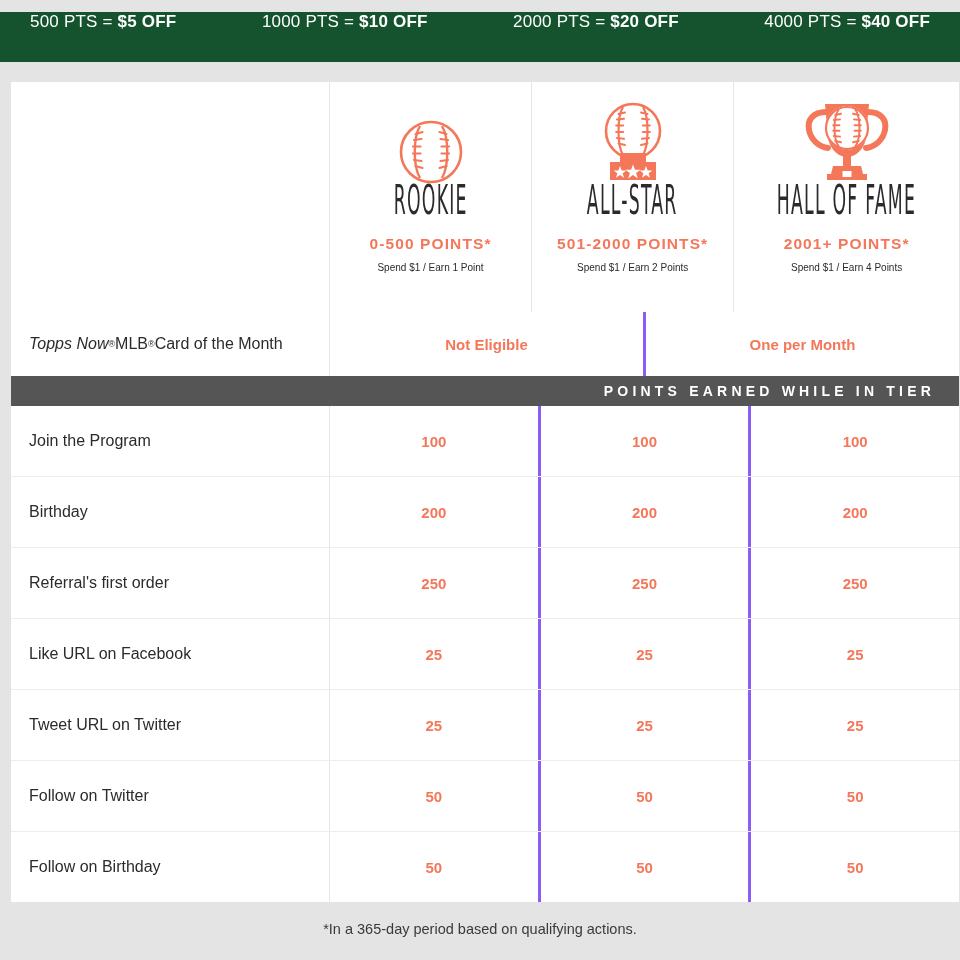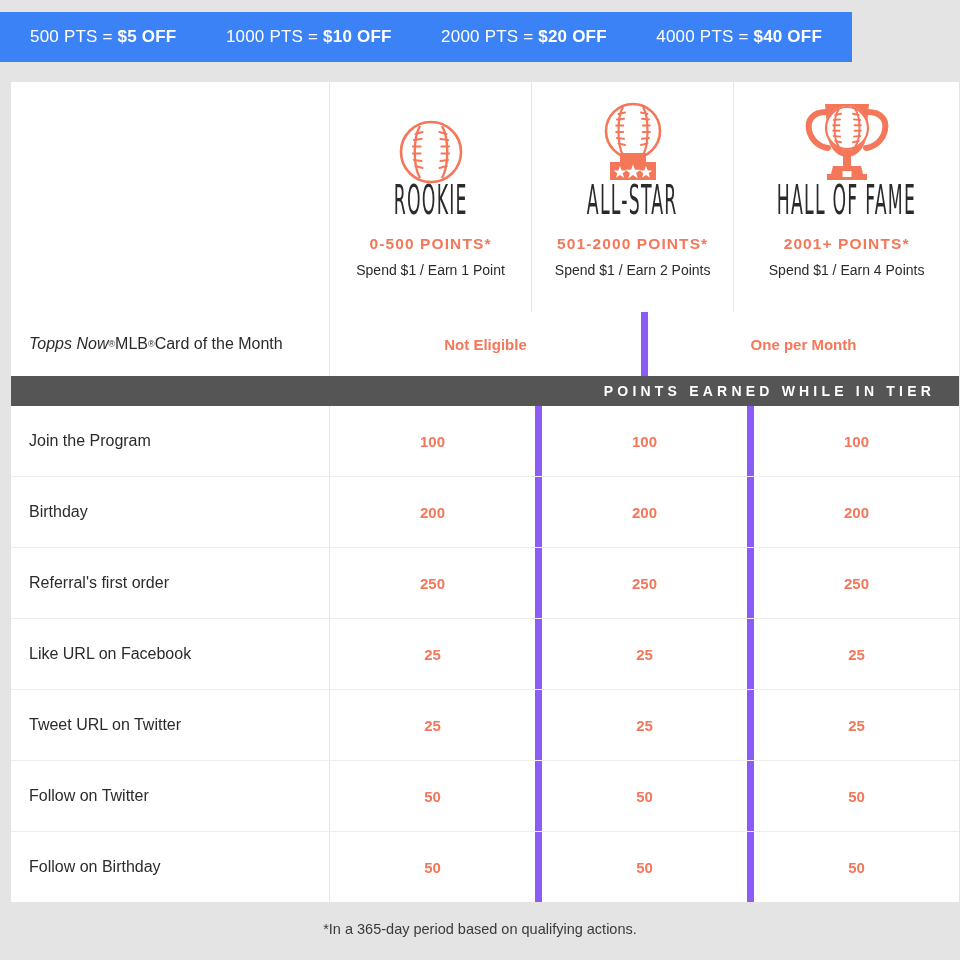--- a/index.html
+++ b/index.html
@@ -18,25 +18,25 @@
     height: 960px;
     position: relative;
     background: #e4e4e4;
   }
 
   
   .promo-banner {
     position: absolute;
     left: 0;
     top: 12px;
-    width: 852px;
+    width: 960px;
     height: 50px;
-    background: #3b82f6;
-    display: flex;
-    align-items: center;
+    background: #14532d;
+    display: flex;
+    align-items: flex-start;
     justify-content: space-between;
     padding: 0 30px;
     box-sizing: border-box;
   }
   .promo-item {
     color: #ffffff;
     font-size: 17px;
     letter-spacing: 0.2px;
     white-space: nowrap;
     font-weight: 400;
@@ -101,21 +101,21 @@
   .tier-points {
     color: #f4775a;
     font-weight: 700;
     font-size: 15.5px;
     letter-spacing: 1.1px;
     margin-bottom: 9px;
     white-space: nowrap;
   }
   .tier-earn {
     color: #2b2b2b;
-    font-size: 14px;
+    font-size: 10px;
     white-space: nowrap;
   }
 
   
   .section-band {
     background: #555555;
     height: 30px;
     display: flex;
     align-items: center;
     justify-content: flex-end;
@@ -144,21 +144,21 @@
     border-right: 1px solid #e6e6e6;
     box-sizing: border-box;
     display: flex;
     align-items: center;
     padding-left: 18px;
     font-size: 16px;
     color: #2b2b2b;
   }
   .cell-value {
     flex: 1 1 0;
-    border-right: 7px solid #8b5cf6;
+    border-right: 3px solid #8b5cf6;
     box-sizing: border-box;
     display: flex;
     align-items: center;
     justify-content: center;
     color: #f4775a;
     font-weight: 700;
     font-size: 15px;
   }
   .cell-value:last-child { border-right: none; }
 

